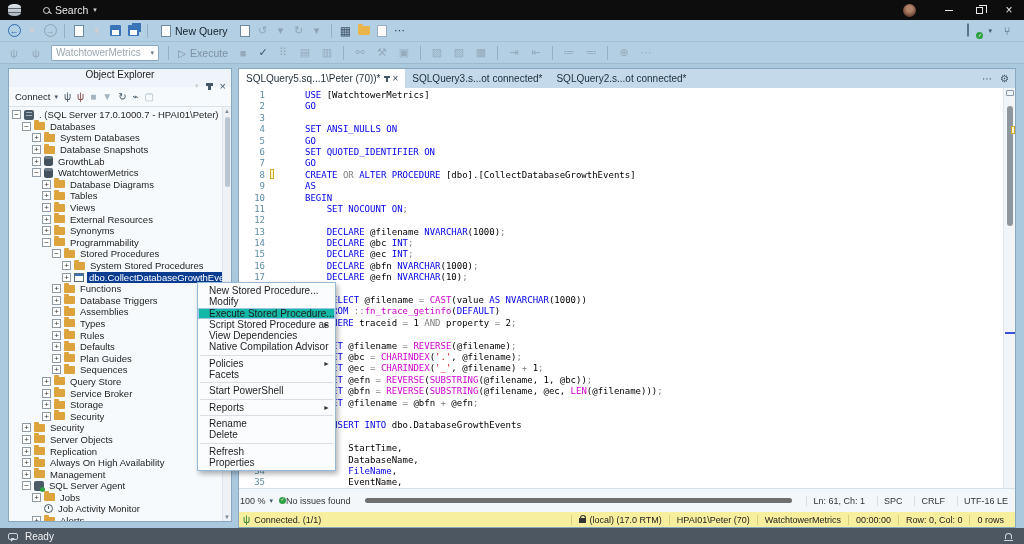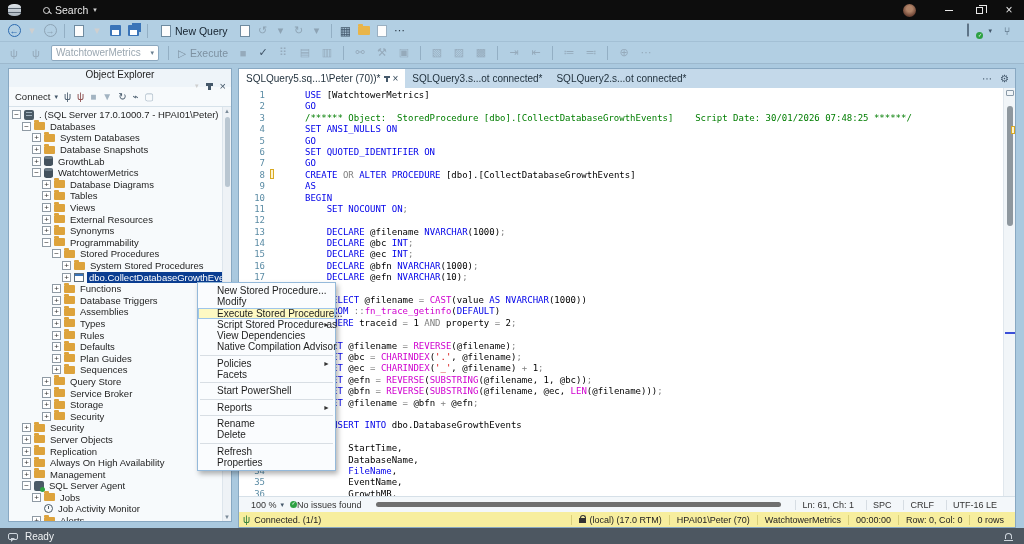--- a/index.html
+++ b/index.html
@@ -97,39 +97,39 @@
   .ln { width:30px; text-align:right; padding-right:4px; color:#5b8ca5; flex:none; }
   .ct { padding-left:36px; }
   .tk-k { color:#0000e8; } .tk-c { color:#007d00; } .tk-m { color:#cf00cf; }
   .tk-s { color:#d40000; } .tk-o { color:#808080; } .tk-p { color:#000000; }
   .mark-bracket { position:absolute; left:31px; top:81px; width:4px; height:10px; border:1px solid #d8a923; background:#fdf3d0; }
   .vscroll { position:absolute; right:0; top:0; bottom:0; width:12px; background:#f1f5f8; border-left:1px solid #e0e7ed; }
   .vs-split { position:absolute; top:2px; left:2px; width:8px; height:6px; border:1px solid #8a9aa8; border-radius:1px; }
   .vs-thumb { position:absolute; top:18px; left:3px; width:6px; height:120px; background:#8e979e; border-radius:3px; }
   .vs-change { position:absolute; top:38px; right:0px; width:4px; height:8px; border:1px solid #d8a923; background:#fdf3d0; }
   .vs-caret { position:absolute; top:244px; left:1px; width:10px; height:2px; background:#3b4fd8; }
-  .ed-status { height:16px; flex:none; background:#f3f7fa; border-top:1px solid #d6e0e8; display:flex; align-items:center; font-size:9px; color:#333; padding:0 12px; gap:6px; }
+  .ed-status { height:24px; flex:none; background:#f3f7fa; border-top:1px solid #d6e0e8; display:flex; align-items:center; font-size:9px; color:#333; padding:0 1px; gap:6px; }
   .zoom-sel { display:flex; gap:4px; align-items:center; }
   .issues { display:flex; align-items:center; }
   .gdot { width:7px; height:7px; border-radius:50%; background:#2da042; display:inline-block; position:relative; }
   .gdot::after { content:"✓"; position:absolute; color:#fff; font-size:5px; left:1.5px; top:-1px; }
   .hscroll { flex:1; height:5px; background:#6f6f6f; border-radius:3px; margin:0 8px; }
   .seg { padding:0 6px; border-left:1px solid #d6dde3; white-space:nowrap; }
   .conn-bar { height:15px; flex:none; background:#f7ee9e; display:flex; align-items:center; font-size:9px; color:#222; padding:0 4px; }
   .conn-left { display:flex; gap:4px; align-items:center; }
   .plug-g { color:#2f7d3a; font-size:10px; }
   .conn-right { margin-left:auto; display:flex; align-items:center; }
   .cseg { padding:0 7px; border-left:1px solid #d9cf7a; white-space:nowrap; display:flex; gap:3px; }
   .lock { width:7px; height:5px; background:#333; position:relative; display:inline-block; margin-top:3px; }
   .lock::before { content:""; position:absolute; top:-3px; left:1px; width:4px; height:3px; border:1px solid #333; border-bottom:none; border-radius:3px 3px 0 0; }
 
   
   .ctx { position:absolute; left:197px; top:282px; width:139px; background:#fafcfe; border:1px solid #94b9da; box-shadow:2px 3px 5px rgba(0,0,0,.3); font-size:10px; color:#1e1e1e; padding:2px 0; z-index:50; }
-  .mi { height:11.3px; line-height:11.3px; padding-left:19px; position:relative; white-space:nowrap; }
-  .mi.hl { background:#fef9c3; outline:1px solid #9fc6ea; outline-offset:-1px; }
+  .mi { height:11.3px; line-height:11.3px; padding-left:11px; position:relative; white-space:nowrap; }
+  .mi.hl { background:#14b8a6; outline:1px solid #9fc6ea; outline-offset:-1px; }
   .mi .sub { position:absolute; right:5px; top:0; font-size:7px; color:#333; }
   .msep { height:1px; background:#d8dee4; margin:2px 2px; }
 
   
   .statusbar { position:absolute; left:0; right:0; bottom:0; height:16px; background:#4d5761; color:#f0f3f5; display:flex; align-items:center; font-size:10px; gap:7px; padding:0 8px; }
   .bubble { width:10px; height:7px; border:1px solid #cfd6dd; border-radius:2px; position:relative; }
   .bubble::after { content:""; position:absolute; left:2px; bottom:-3px; border:2px solid transparent; border-top-color:#cfd6dd; border-left-color:#cfd6dd; }
   .bell { margin-left:auto; width:7px; height:6px; border:1px solid #cfd6dd; border-bottom:none; border-radius:4px 4px 0 0; position:relative; margin-right:4px; }
   .bell::after { content:""; position:absolute; bottom:-2px; left:-2px; width:9px; height:1px; background:#cfd6dd; }
 </style>
@@ -468,21 +468,21 @@
         </div>
         <div class="tabs-right">
           <span>⋯</span>
           <span>⚙</span>
         </div>
       </div>
     <div class="code-wrap">
       <div class="code-lines" id="code">
           <div class="cl"><span class="ln">1</span><span class="ct"><span class="tk-k">USE</span><span class="tk-p"> [WatchtowerMetrics]</span></span></div>
           <div class="cl"><span class="ln">2</span><span class="ct"><span class="tk-k">GO</span></span></div>
-          <div class="cl"><span class="ln">3</span><span class="ct"><span class="tk-c">/****** Object:  StoredProcedure [dbo].[CollectDatabaseGrowthEvents]    Script Date: 30/01/2026 07:48:25 ******/</span></span></div>
+          <div class="cl"><span class="ln">3</span></div>
           <div class="cl"><span class="ln">4</span><span class="ct"><span class="tk-k">SET ANSI_NULLS ON</span></span></div>
           <div class="cl"><span class="ln">5</span><span class="ct"><span class="tk-k">GO</span></span></div>
           <div class="cl"><span class="ln">6</span><span class="ct"><span class="tk-k">SET QUOTED_IDENTIFIER ON</span></span></div>
           <div class="cl"><span class="ln">7</span><span class="ct"><span class="tk-k">GO</span></span></div>
           <div class="cl"><span class="ln">8</span><span class="ct"><span class="tk-k">CREATE</span><span class="tk-o"> OR </span><span class="tk-k">ALTER PROCEDURE</span><span class="tk-p"> [dbo].[CollectDatabaseGrowthEvents]</span></span></div>
           <div class="cl"><span class="ln">9</span><span class="ct"><span class="tk-k">AS</span></span></div>
           <div class="cl"><span class="ln">10</span><span class="ct"><span class="tk-k">BEGIN</span></span></div>
           <div class="cl"><span class="ln">11</span><span class="ct"><span class="tk-p">    </span><span class="tk-k">SET NOCOUNT ON</span><span class="tk-o">;</span></span></div>
           <div class="cl"><span class="ln">12</span><span class="ct"></span></div>
           <div class="cl"><span class="ln">13</span><span class="ct"><span class="tk-p">    </span><span class="tk-k">DECLARE</span><span class="tk-p"> @filename </span><span class="tk-k">NVARCHAR</span><span class="tk-p">(1000)</span><span class="tk-o">;</span></span></div>

